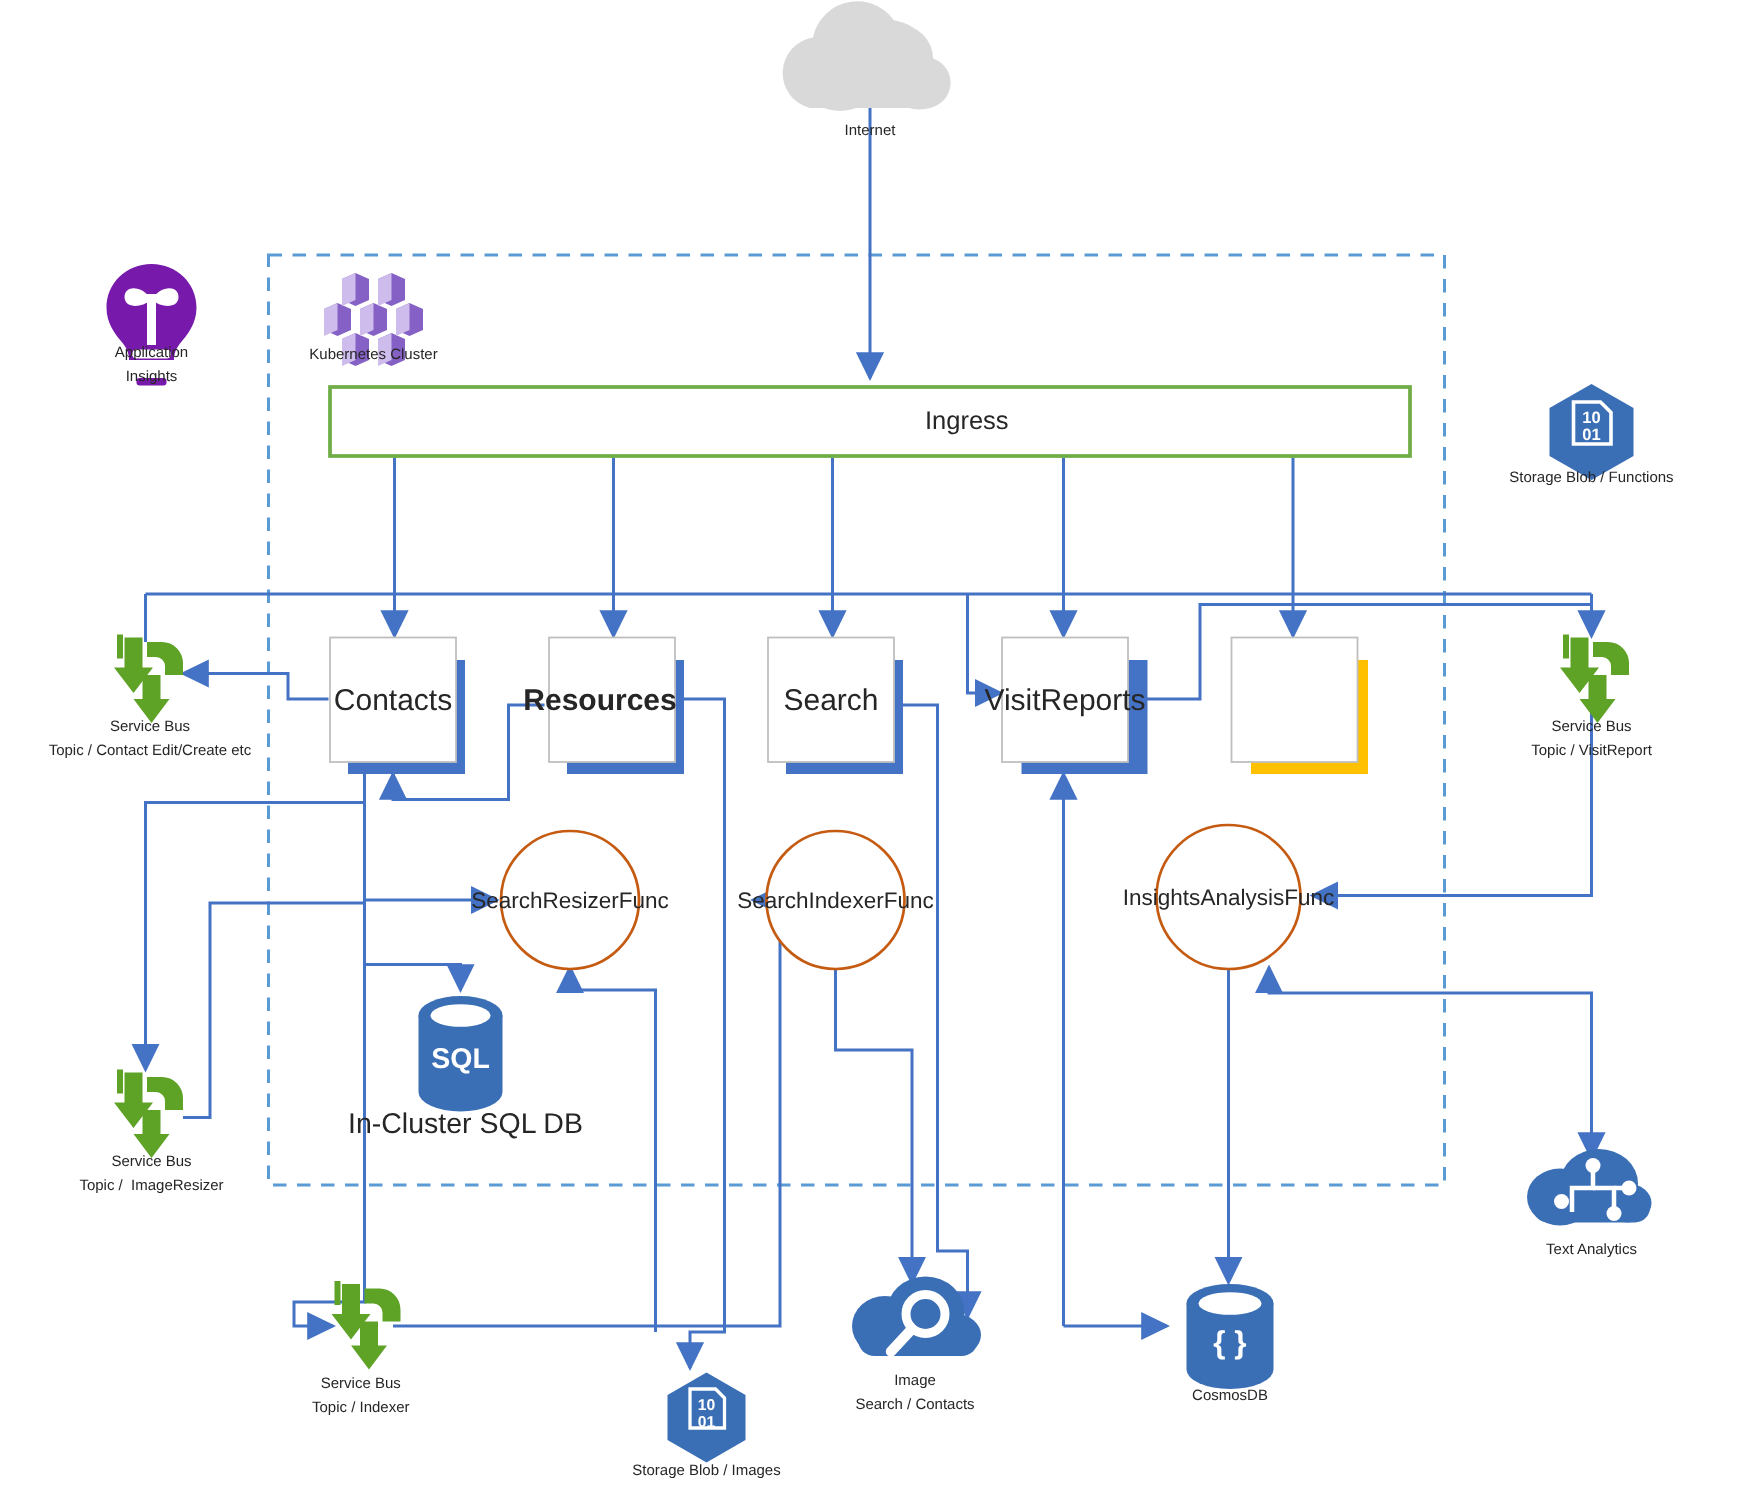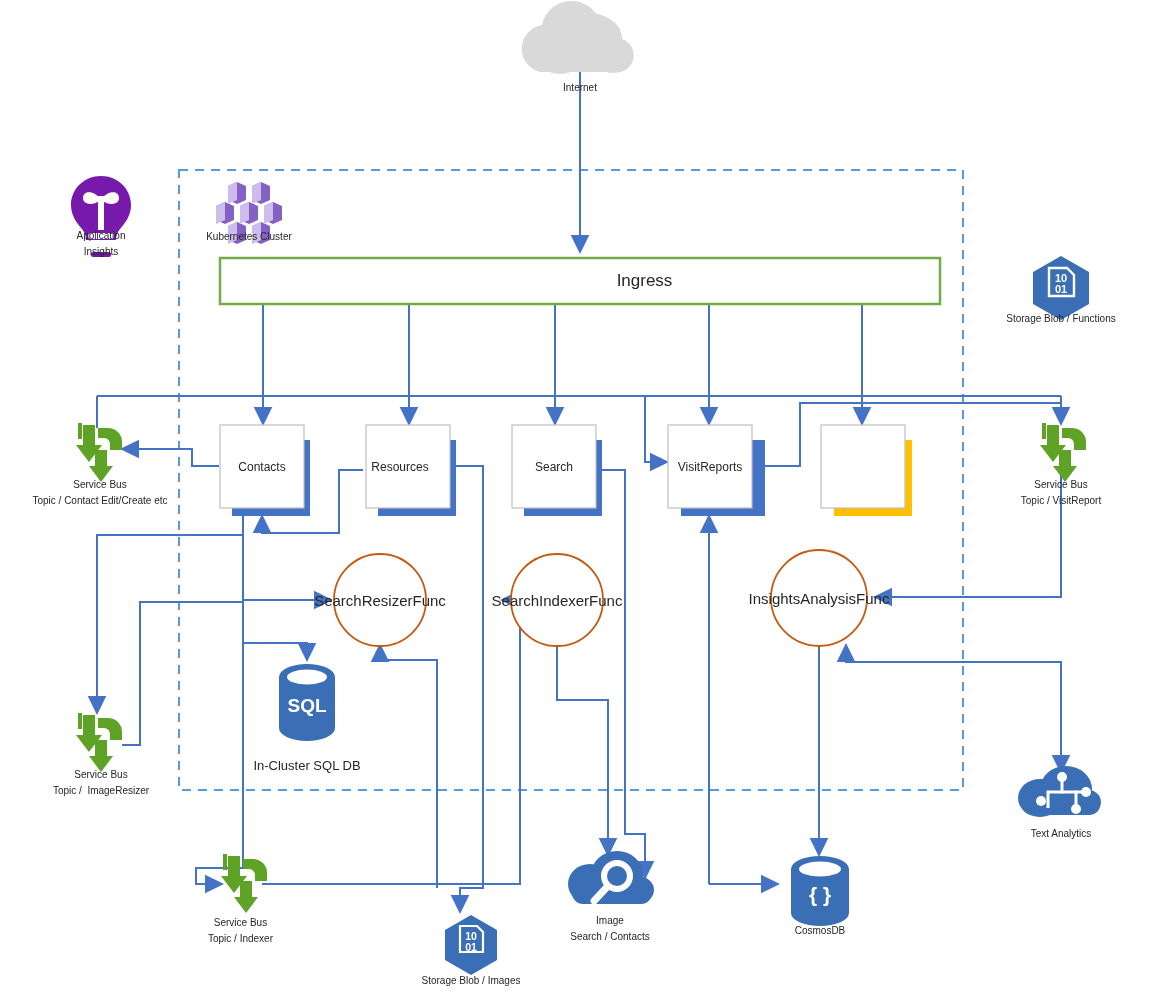--- a/index.html
+++ b/index.html
@@ -1,20 +1,20 @@
 <!DOCTYPE html>
 <html><head>
 <meta charset="utf-8">
 <style>
   html,body{margin:0;padding:0;background:#ffffff;}
   body{width:1158px;height:1007px;font-family:"Liberation Sans",sans-serif;}
   #stage{position:relative;width:1158px;height:1007px;overflow:hidden;background:#fff;}
   svg.layer{position:absolute;left:0;top:0;width:1158px;height:1007px;}
   .lbl{position:absolute;text-align:center;color:#262626;font-size:10px;line-height:16px;font-family:"Liberation Sans",sans-serif;white-space:pre;}
-  .boxtext{position:absolute;display:flex;align-items:center;justify-content:center;text-align:center;color:#262626;font-size:12px;line-height:20px;font-family:"Liberation Sans",sans-serif;}
+  .boxtext{position:absolute;display:flex;align-items:center;justify-content:center;text-align:center;color:#262626;font-size:20px;line-height:20px;font-family:"Liberation Sans",sans-serif;}
   .circtext{position:absolute;display:flex;align-items:center;justify-content:center;text-align:center;color:#262626;font-size:15px;line-height:19px;font-family:"Liberation Sans",sans-serif;}
   .ingresstext{position:absolute;display:flex;align-items:center;justify-content:center;width:849px;height:46px;font-size:17px;color:#262626;}
 </style>
 </head>
 <body>
 
 <div id="stage">
 
   <svg class="layer" viewBox="0 0 1158 1007">
     <defs>
@@ -243,21 +243,21 @@
 
   <div class="lbl" style="left:41px;top:228px;width:120px;"><span style="display:block">Application</span><span style="display:block">Insights</span></div>
 
   <div class="lbl" style="left:179px;top:229px;width:140px;">Kubernetes Cluster</div>
 
   <div class="lbl" style="left:981px;top:311px;width:160px;">Storage Blob / Functions</div>
 
   <div class="ingresstext" style="left:220px;top:258px;">Ingress</div>
 
   <div class="boxtext" style="left:220px;top:425px;width:84px;height:83px;">Contacts</div>
-  <div class="boxtext" style="left:366px;top:425px;width:68px;height:83px;">Resources</div>
+  <div class="boxtext" style="left:366px;top:425px;width:68px;height:83px;font-weight:bold;">Resources</div>
   <div class="boxtext" style="left:512px;top:425px;width:84px;height:83px;">Search</div>
   <div class="boxtext" style="left:668px;top:425px;width:84px;height:83px;justify-content:center;">
       <span style="display:block">Visit</span>
       <span style="display:block">Reports</span>
     </div>
 
   <div class="circtext" style="left:334px;top:554px;width:92px;height:92px;">
       <span style="display:block">Search</span>
       <span style="display:block">Resizer</span>
       <span style="display:block">Func</span>
@@ -271,19 +271,19 @@
       <span style="display:block">Insights</span>
       <span style="display:block">Analysis</span>
       <span style="display:block">Func</span>
     </div>
 
   <div class="lbl" style="left:10px;top:477px;width:180px;"><span style="display:block">Service Bus</span><span style="display:block">Topic / Contact Edit/Create etc</span></div>
   <div class="lbl" style="left:981px;top:477px;width:160px;"><span style="display:block">Service Bus</span><span style="display:block">Topic / VisitReport</span></div>
   <div class="lbl" style="left:17px;top:767px;width:168px;"><span style="display:block">Service Bus</span><span style="display:block">Topic /  ImageResizer</span></div>
   <div class="lbl" style="left:163px;top:915px;width:155px;"><span style="display:block">Service Bus</span><span style="display:block">Topic / Indexer</span></div>
 
-  <div class="lbl" style="left:232px;top:758px;width:150px;font-size:13px;">In-Cluster SQL DB</div>
+  <div class="lbl" style="left:232px;top:742px;width:150px;font-size:19px;">In-Cluster SQL DB</div>
   <div class="lbl" style="left:760px;top:923px;width:120px;">CosmosDB</div>
   <div class="lbl" style="left:396px;top:973px;width:150px;">Storage Blob / Images</div>
   <div class="lbl" style="left:543px;top:913px;width:134px;"><span style="display:block">Image</span><span style="display:block">Search / Contacts</span></div>
   <div class="lbl" style="left:1000px;top:826px;width:122px;">Text Analytics</div>
 
 </div>
 
 </body></html>

